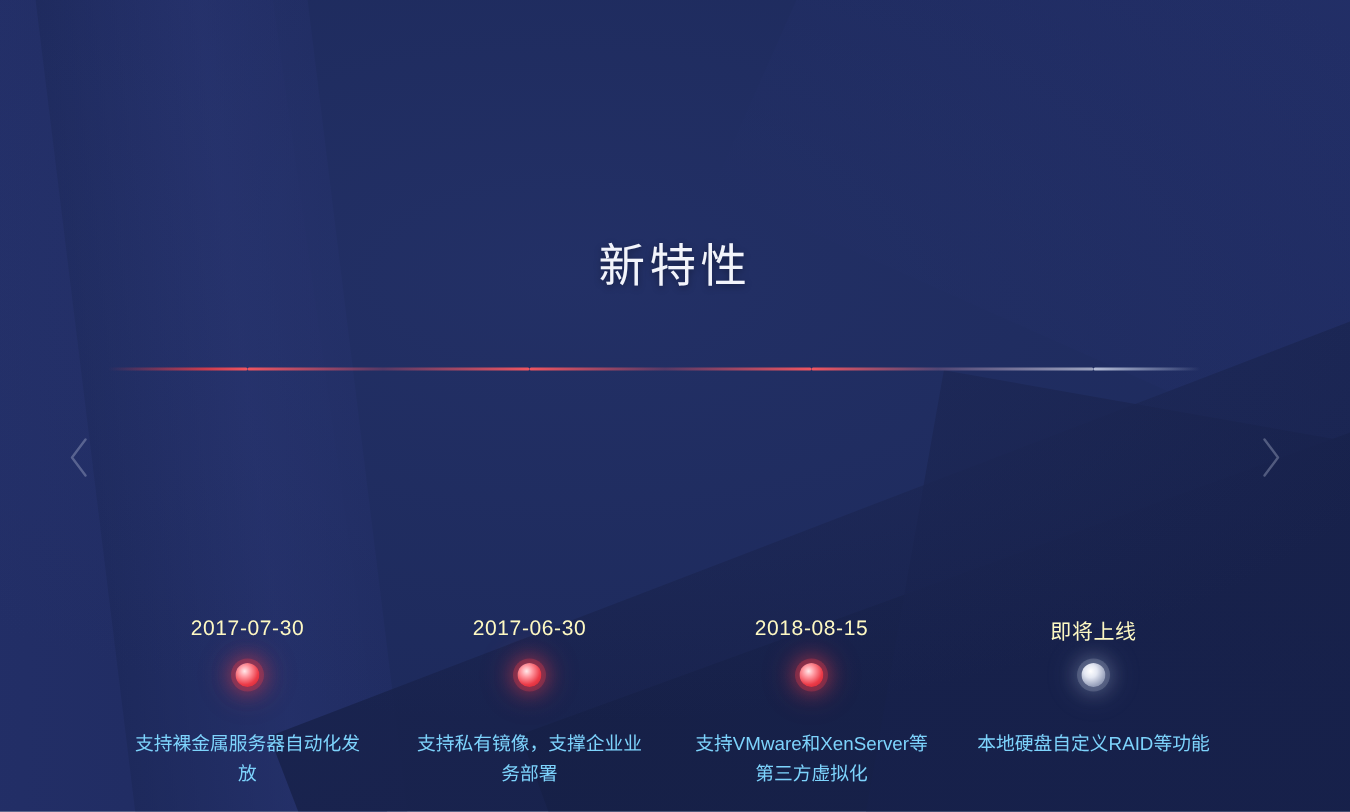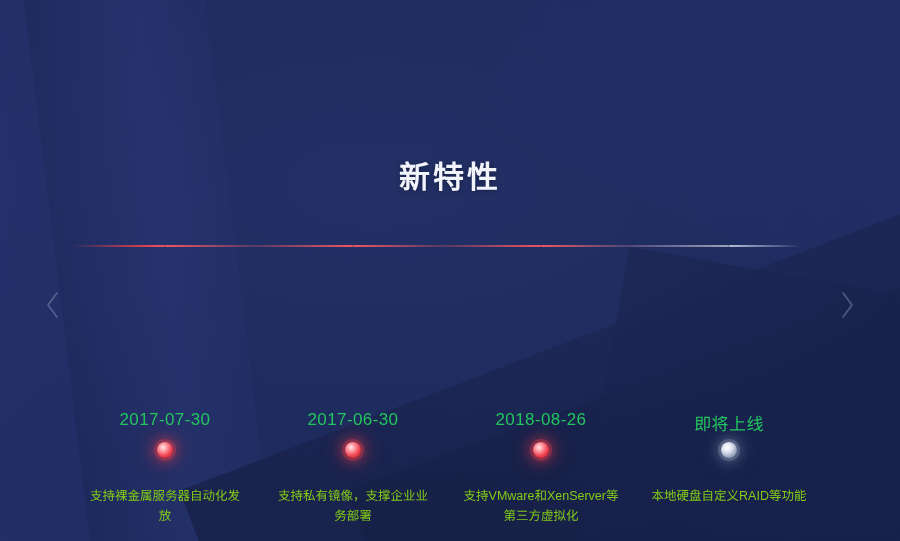--- a/index.html
+++ b/index.html
@@ -62,21 +62,21 @@
     background:radial-gradient(120% 95% at 42% 34%,rgba(44,58,118,.38) 0%,rgba(29,42,92,0) 58%);
     pointer-events:none;
   }
 
   
   .page-title {
     position:absolute;
     left:0; right:0; top:152px;
     text-align:center;
     font-size:31px;
-    font-weight:700;
+    font-weight:400;
     letter-spacing:3px;
     color:#f2f4fb;
     text-shadow:0 1px 5px rgba(0,0,0,.35);
   }
 
   
   .timeline {
     position:absolute;
     left:0; top:205px;
     width:900px; height:150px;
@@ -129,33 +129,33 @@
     box-shadow:0 0 0 3px rgba(190,200,225,.22),
                0 0 11px 4px rgba(190,200,225,.26),
                0 0 20px 8px rgba(190,200,225,.10);
   }
 
   .node-date {
     position:absolute;
     left:-80px; top:0;
     width:160px;
     text-align:center;
-    font-size:17px;
-    color:#22c55e;
+    font-size:14px;
+    color:#fef9c3;
     letter-spacing:.4px;
     white-space:nowrap;
   }
   .node-desc {
     position:absolute;
     left:-80px; top:76px;
     width:160px;
     text-align:center;
     font-size:12.5px;
     line-height:1.62;
-    color:#84cc16;
+    color:#7dd3fc;
   }
 
   
   .arrow {
     position:absolute;
     top:288px;
     width:26px; height:34px;
     opacity:.32;
     cursor:pointer;
   }
@@ -194,21 +194,21 @@
       <div class="node-desc">支持裸金属服务器自动化发放</div>
     </div>
 
     <div class="node" style="left:353px">
       <div class="node-date">2017-06-30</div>
       <div class="dot active"></div>
       <div class="node-desc">支持私有镜像，支撑企业业务部署</div>
     </div>
 
     <div class="node" style="left:541px">
-      <div class="node-date">2018-08-26</div>
+      <div class="node-date">2018-08-15</div>
       <div class="dot active"></div>
       <div class="node-desc">支持VMware和XenServer等第三方虚拟化</div>
     </div>
 
     <div class="node" style="left:729px">
       <div class="node-date">即将上线</div>
       <div class="dot upcoming"></div>
       <div class="node-desc">本地硬盘自定义RAID等功能</div>
     </div>
 

